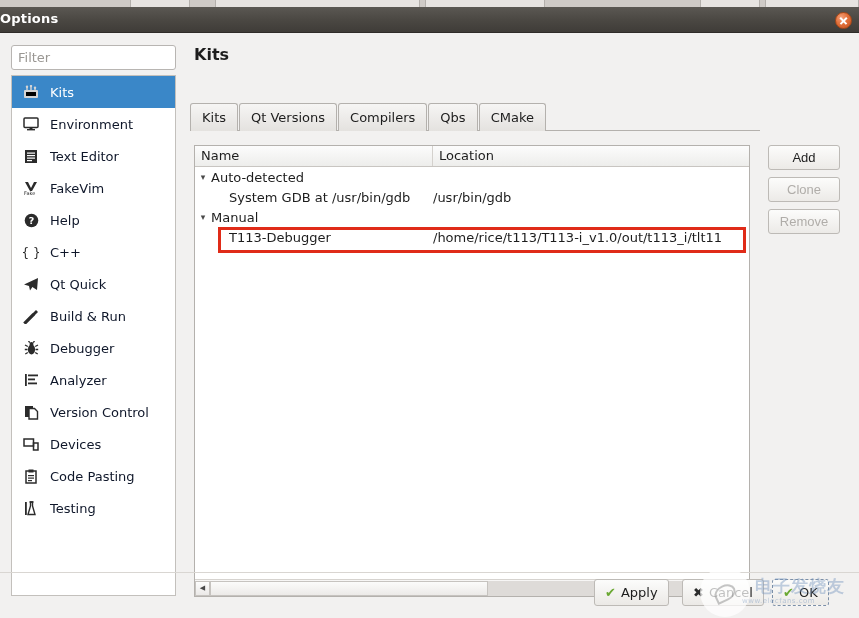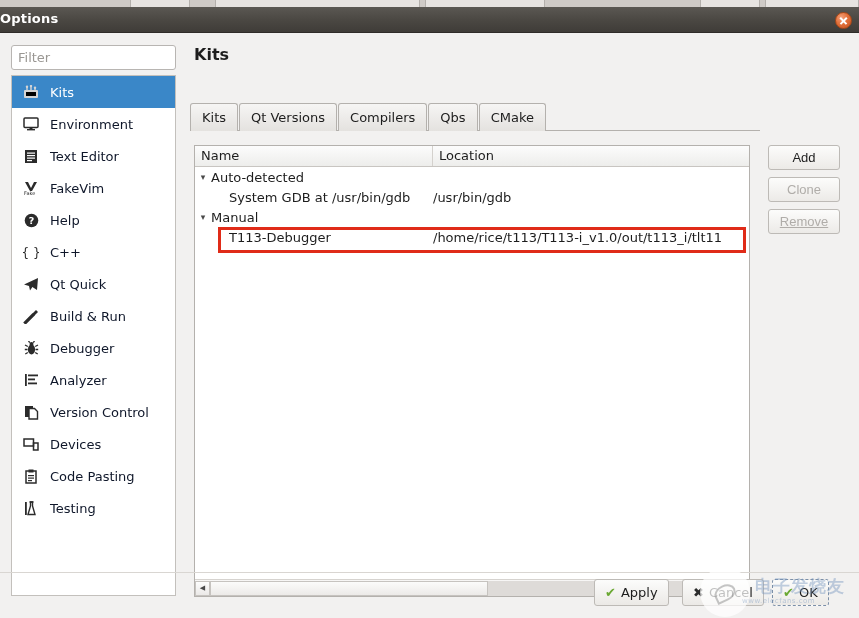--- a/index.html
+++ b/index.html
@@ -458,21 +458,21 @@
       <div class="sb-arrow">◀</div>
       <div class="sb-track">
         <div class="sb-thumb"></div>
       </div>
       <div class="sb-arrow">▶</div>
     </div>
   </div>
 
   <button class="sidebtn" style="top:112px;">Add</button>
   <button class="sidebtn disabled" style="top:144px;" disabled="">Clone</button>
-  <button class="sidebtn disabled" style="top:176px;text-decoration:underline;" disabled="">Remove</button>
+  <button class="sidebtn disabled" style="top:176px;" disabled="">Remove</button>
 
   <div class="bottom-sep"></div>
 
   <div class="btmbtn btn-apply">
     <span class="gl check">✔</span>
     <span>Apply</span>
   </div>
   <div class="btmbtn btn-cancel">
     <span class="gl xmark">✖</span>
     <span>Cancel</span>

